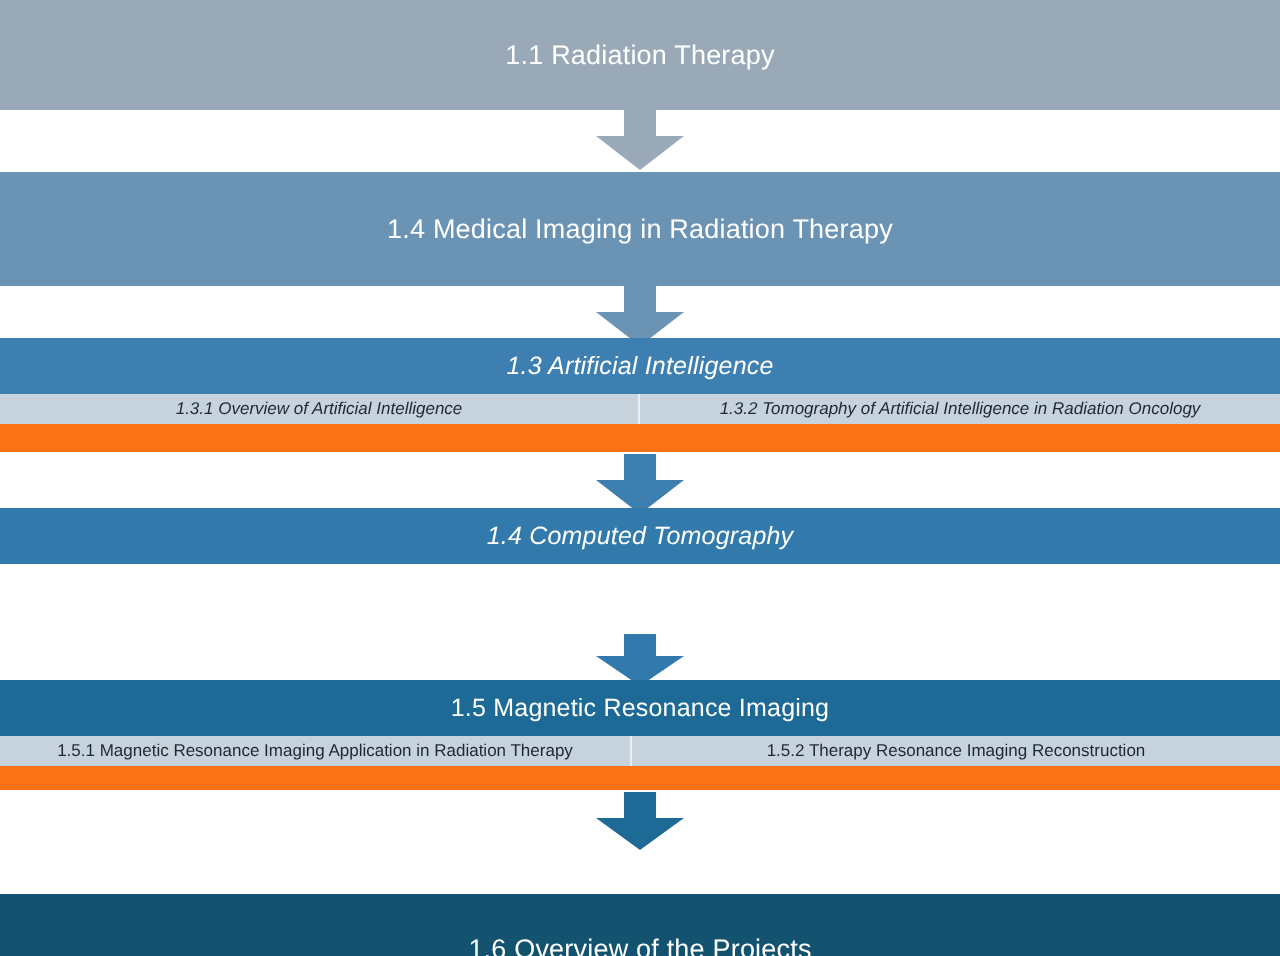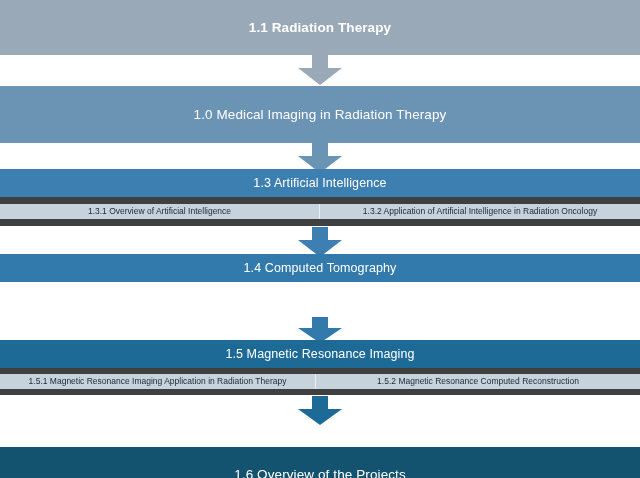--- a/index.html
+++ b/index.html
@@ -36,22 +36,22 @@
     align-items: center;
     justify-content: center;
     color: #ffffff;
     text-align: center;
     letter-spacing: 0.1px;
   }
 
   .sub-row {
     width: 640px;
     display: flex;
-    align-items: center;
-    background: #404040;
+    align-items: flex-start;
+    background: #f97316;
   }
 
   .sub-cell {
     box-sizing: border-box;
     display: flex;
     align-items: center;
     justify-content: center;
     text-align: center;
     color: #1b2733;
     font-size: 8.5px;
@@ -69,54 +69,54 @@
     position: absolute;
     left: 50%;
     transform: translateX(-50%);
   }
   .arrow svg { display: block; }
 
   
   .h-1 { height: 55px; background: #99a9b8; font-size: 13.5px; }
   .h-2 { height: 57px; background: #6b93b4; font-size: 13.5px; }
   .h-3 { height: 28px; background: #3d7fb0; font-size: 12.5px; }
-  .h-4 { height: 28px; background: #317aab; font-size: 12.5px; }
+  .h-4 { height: 28px; background: #317aab; font-size: 12.5px; font-style: italic; }
   .h-5 { height: 28px; background: #1e6a96; font-size: 12.5px; }
   .h-6 { height: 55px; background: #14536f; font-size: 13.5px; }
 </style>
 </head>
 <body>
 
 <div id="flow">
 
-  <div class="section" style="top:0px;font-weight:bold;">
+  <div class="section" style="top:0px;">
     <div class="header-bar h-1">1.1 Radiation Therapy</div>
   </div>
 
   <div class="arrow" style="top:55px;">
     <svg width="46" height="31" viewBox="0 0 46 31" aria-hidden="true">
       <polygon points="15,0 31,0 31,13 45,13 23,30 1,13 15,13" fill="#99a9b8"></polygon>
     </svg>
   </div>
 
   <div class="section" style="top:86px;">
-    <div class="header-bar h-2">1.0 Medical Imaging in Radiation Therapy</div>
+    <div class="header-bar h-2">1.4 Medical Imaging in Radiation Therapy</div>
   </div>
 
   <div class="arrow" style="top:143px;">
     <svg width="46" height="31" viewBox="0 0 46 31" aria-hidden="true">
       <polygon points="15,0 31,0 31,13 45,13 23,30 1,13 15,13" fill="#6b93b4"></polygon>
     </svg>
   </div>
 
-  <div class="section" style="top:169px;">
+  <div class="section" style="top:169px;font-style:italic;">
     <div class="header-bar h-3">1.3 Artificial Intelligence</div>
     <div class="sub-row" style="height:29px;">
       <div class="sub-cell" style="width:50%;">1.3.1 Overview of Artificial Intelligence</div>
-      <div class="sub-cell" style="width:50%;">1.3.2 Application of Artificial Intelligence in Radiation Oncology</div>
+      <div class="sub-cell" style="width:50%;">1.3.2 Tomography of Artificial Intelligence in Radiation Oncology</div>
     </div>
   </div>
 
   <div class="arrow" style="top:227px;">
     <svg width="46" height="31" viewBox="0 0 46 31" aria-hidden="true">
       <polygon points="15,0 31,0 31,13 45,13 23,30 1,13 15,13" fill="#3d7fb0"></polygon>
     </svg>
   </div>
 
   <div class="section" style="top:254px;">
@@ -126,21 +126,21 @@
   <div class="arrow" style="top:317px;">
     <svg width="46" height="27" viewBox="0 0 46 27" aria-hidden="true">
       <polygon points="15,0 31,0 31,11 45,11 23,26 1,11 15,11" fill="#317aab"></polygon>
     </svg>
   </div>
 
   <div class="section" style="top:340px;border-radius:11px;">
     <div class="header-bar h-5">1.5 Magnetic Resonance Imaging</div>
     <div class="sub-row" style="height:27px;">
       <div class="sub-cell" style="width:316px;">1.5.1 Magnetic Resonance Imaging Application in Radiation Therapy</div>
-      <div class="sub-cell" style="width:324px;">1.5.2 Magnetic Resonance Computed Reconstruction</div>
+      <div class="sub-cell" style="width:324px;">1.5.2 Therapy Resonance Imaging Reconstruction</div>
     </div>
   </div>
 
   <div class="arrow" style="top:396px;">
     <svg width="46" height="30" viewBox="0 0 46 30" aria-hidden="true">
       <polygon points="15,0 31,0 31,13 45,13 23,29 1,13 15,13" fill="#1e6a96"></polygon>
     </svg>
   </div>
 
   <div class="section" style="top:447px;">

